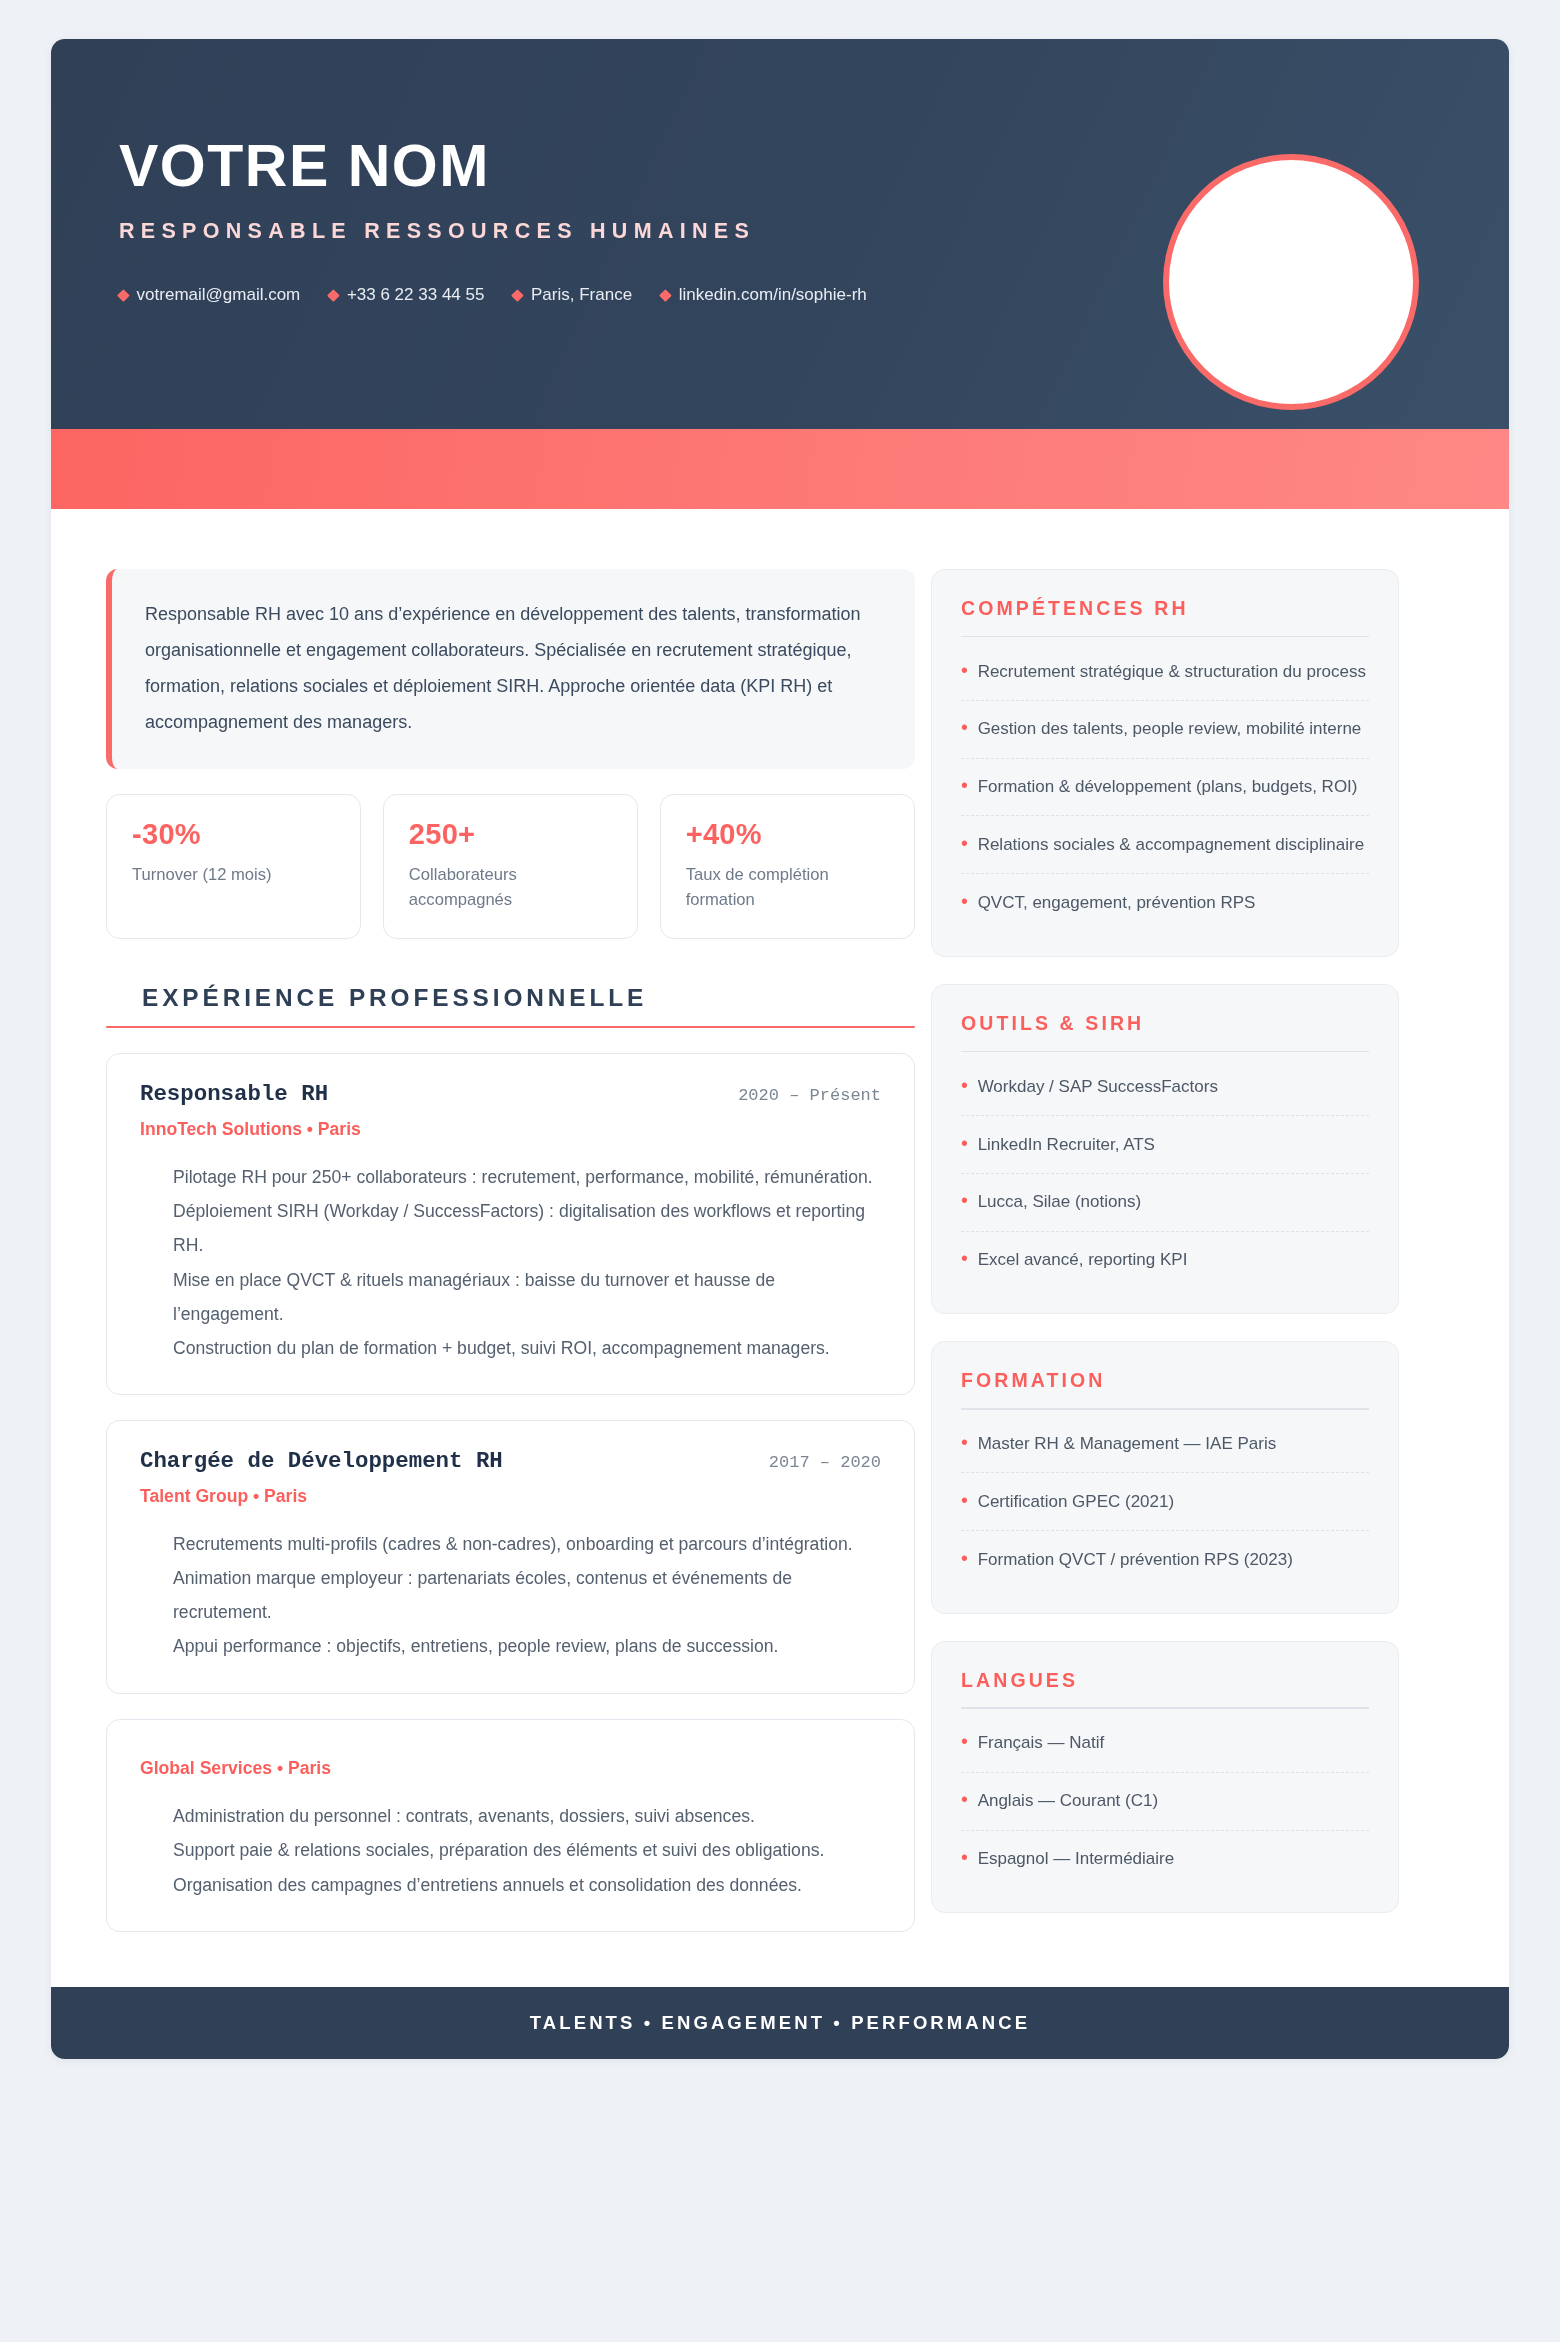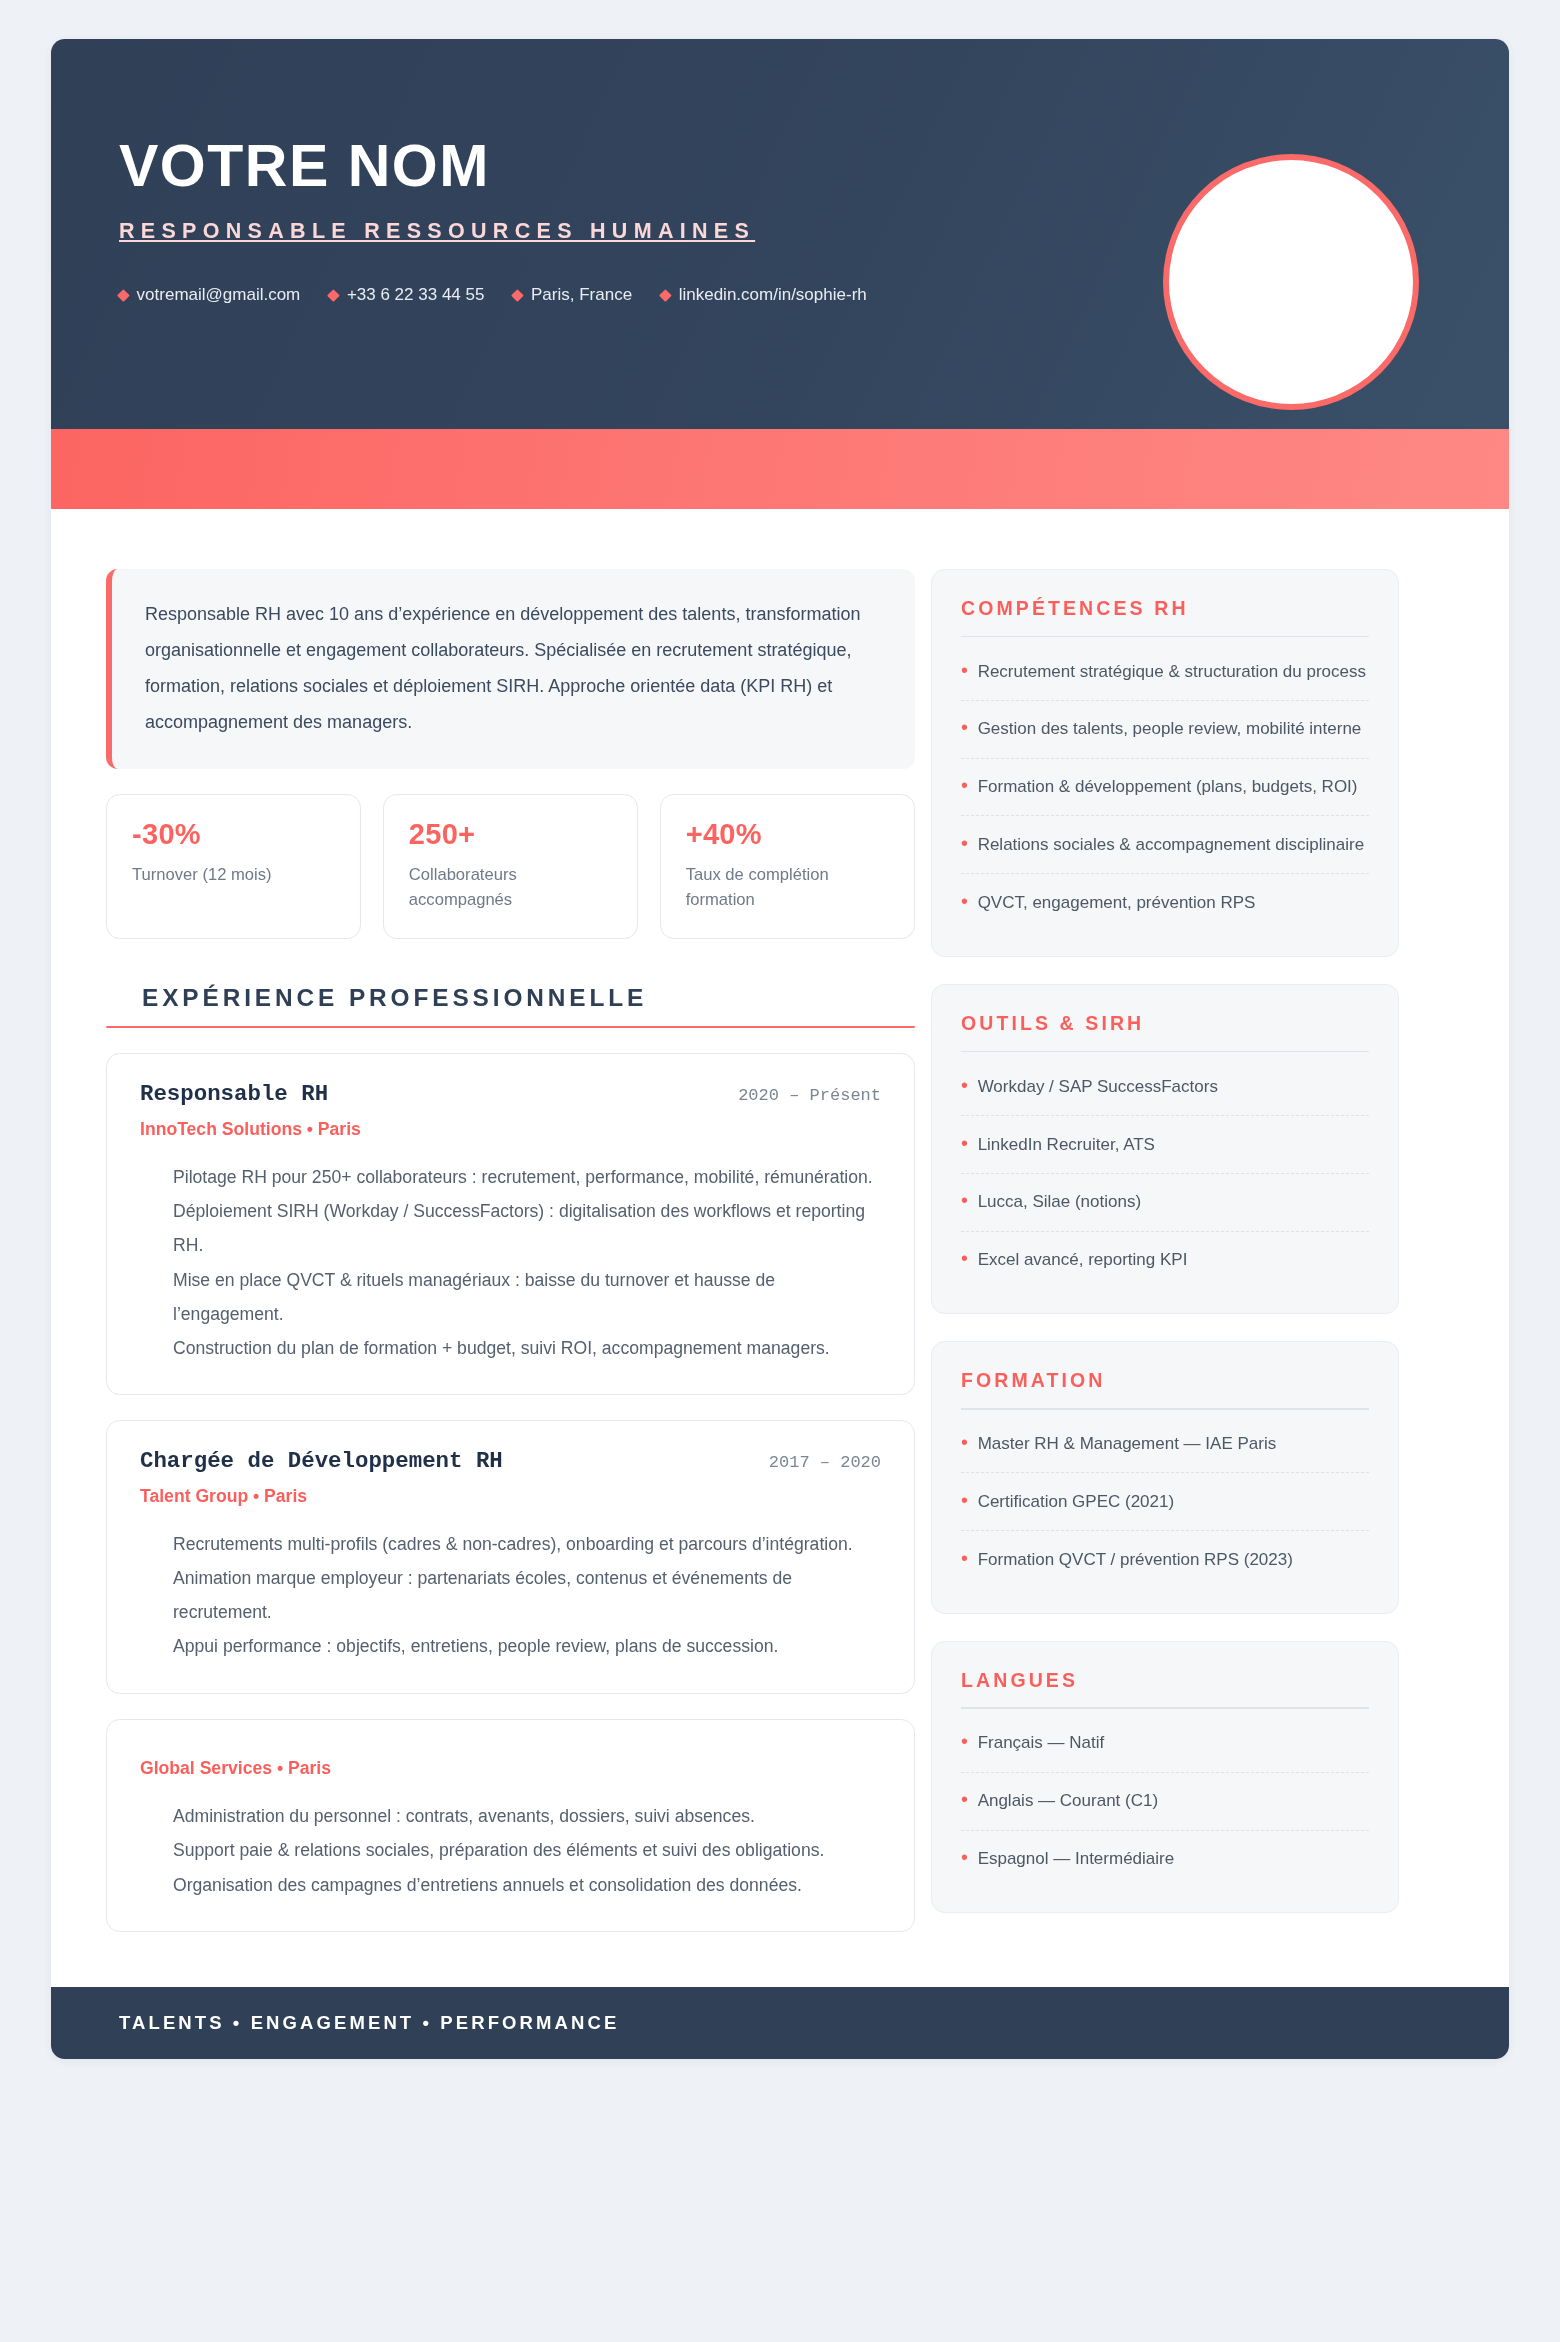--- a/index.html
+++ b/index.html
@@ -37,21 +37,20 @@
     font-weight: 700;
     letter-spacing: 1.5px;
     line-height: 1;
   }
   .role {
     color: #fcd7d7;
     font-size: 21.5px;
     font-weight: 700;
     letter-spacing: 6.3px;
     margin-top: 23.4px;
-    text-decoration: underline;
   }
   .contact-row {
     margin-top: 41px;
     display: flex;
     align-items: center;
     gap: 29px;
     flex-wrap: wrap;
   }
   .contact-item {
     display: flex;
@@ -228,21 +227,21 @@
     color: #fb5f5c;
     font-size: 19.5px;
     line-height: 1.1;
     flex: none;
   }
 
   
   .footer {
     background: #2f4057;
     padding: 25px 68px;
-    text-align: left;
+    text-align: center;
   }
   .footer-text {
     color: #ffffff;
     font-size: 18.5px;
     font-weight: 700;
     letter-spacing: 3.1px;
   }
 </style>
 </head>
 <body>

